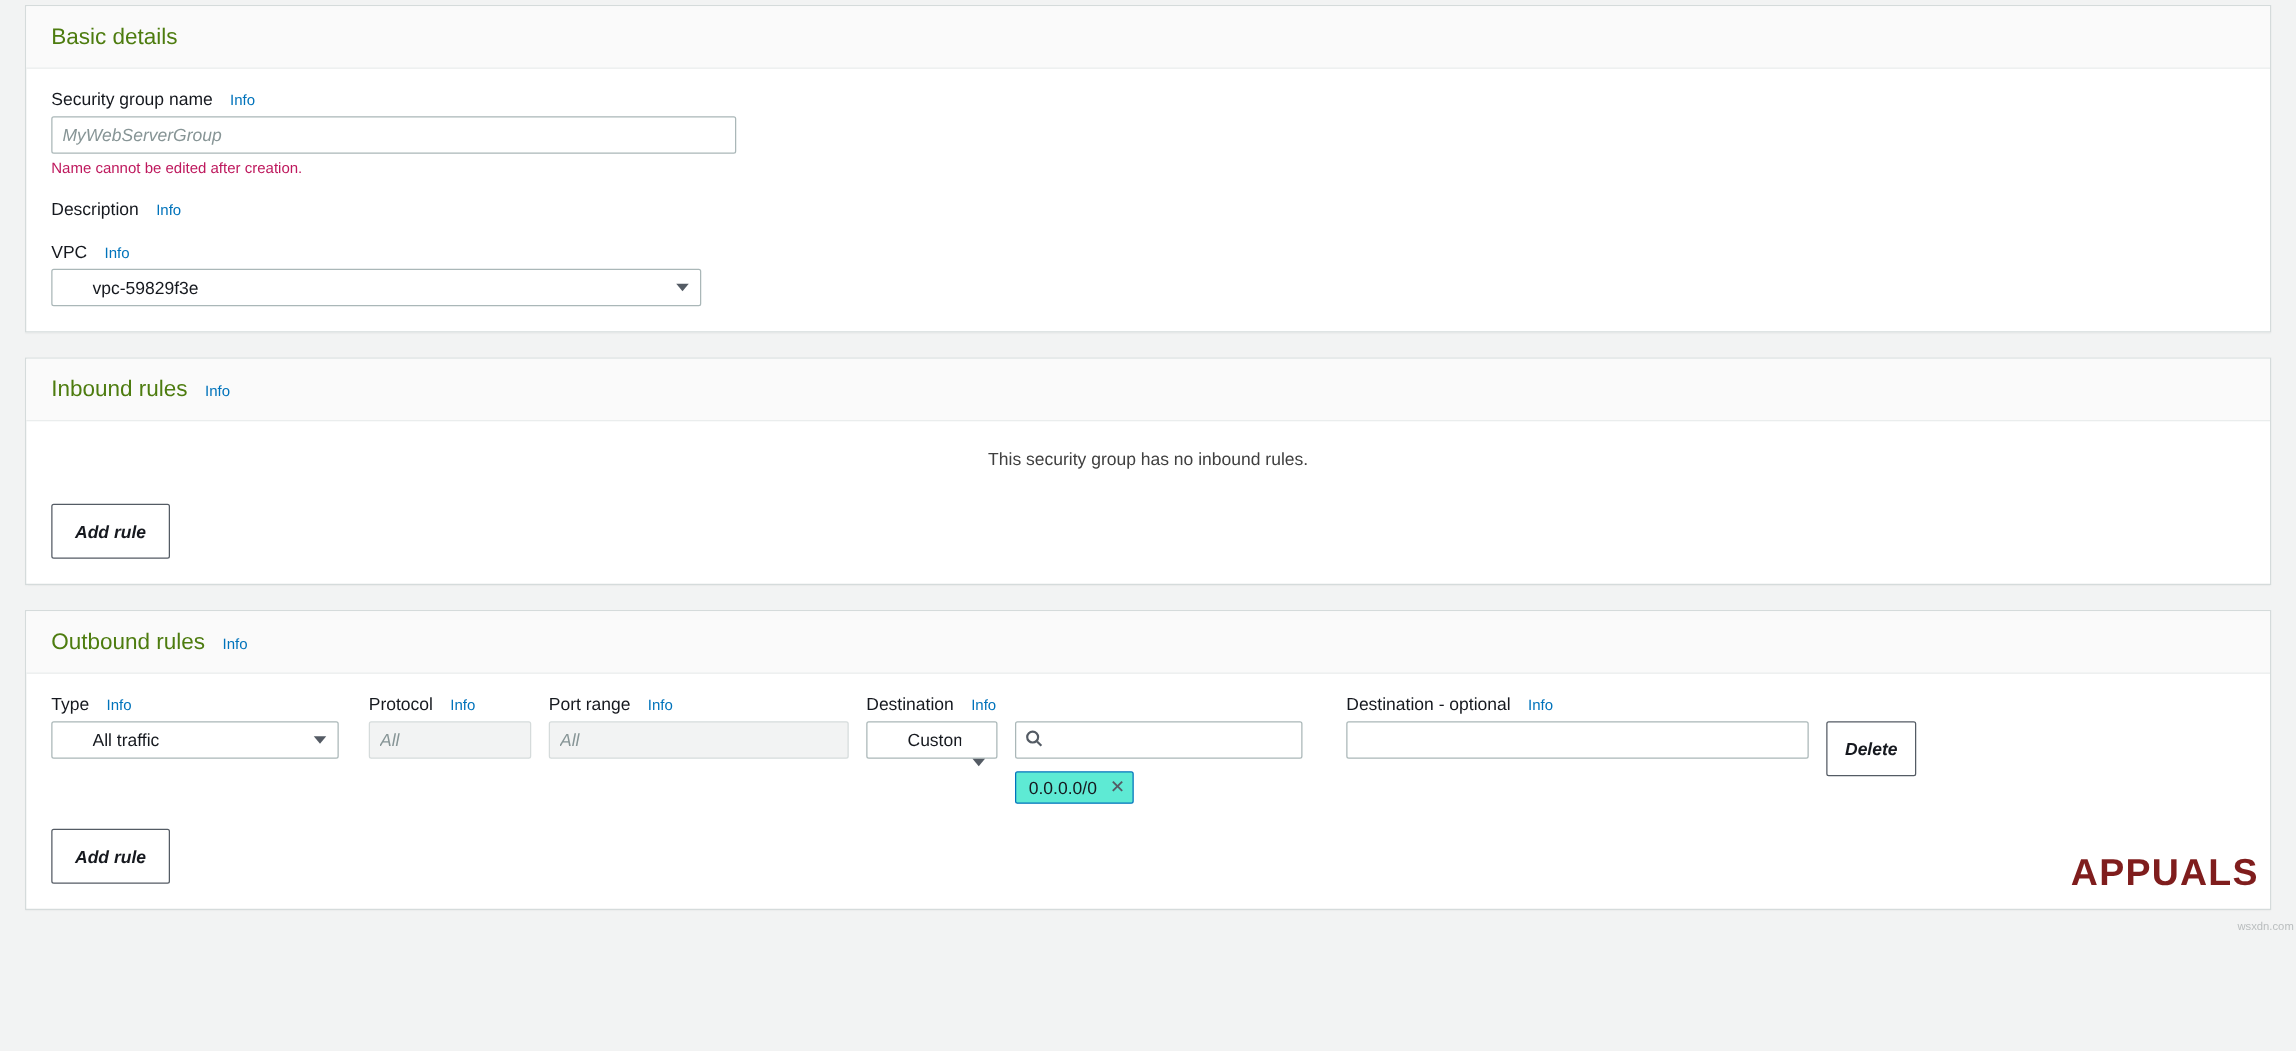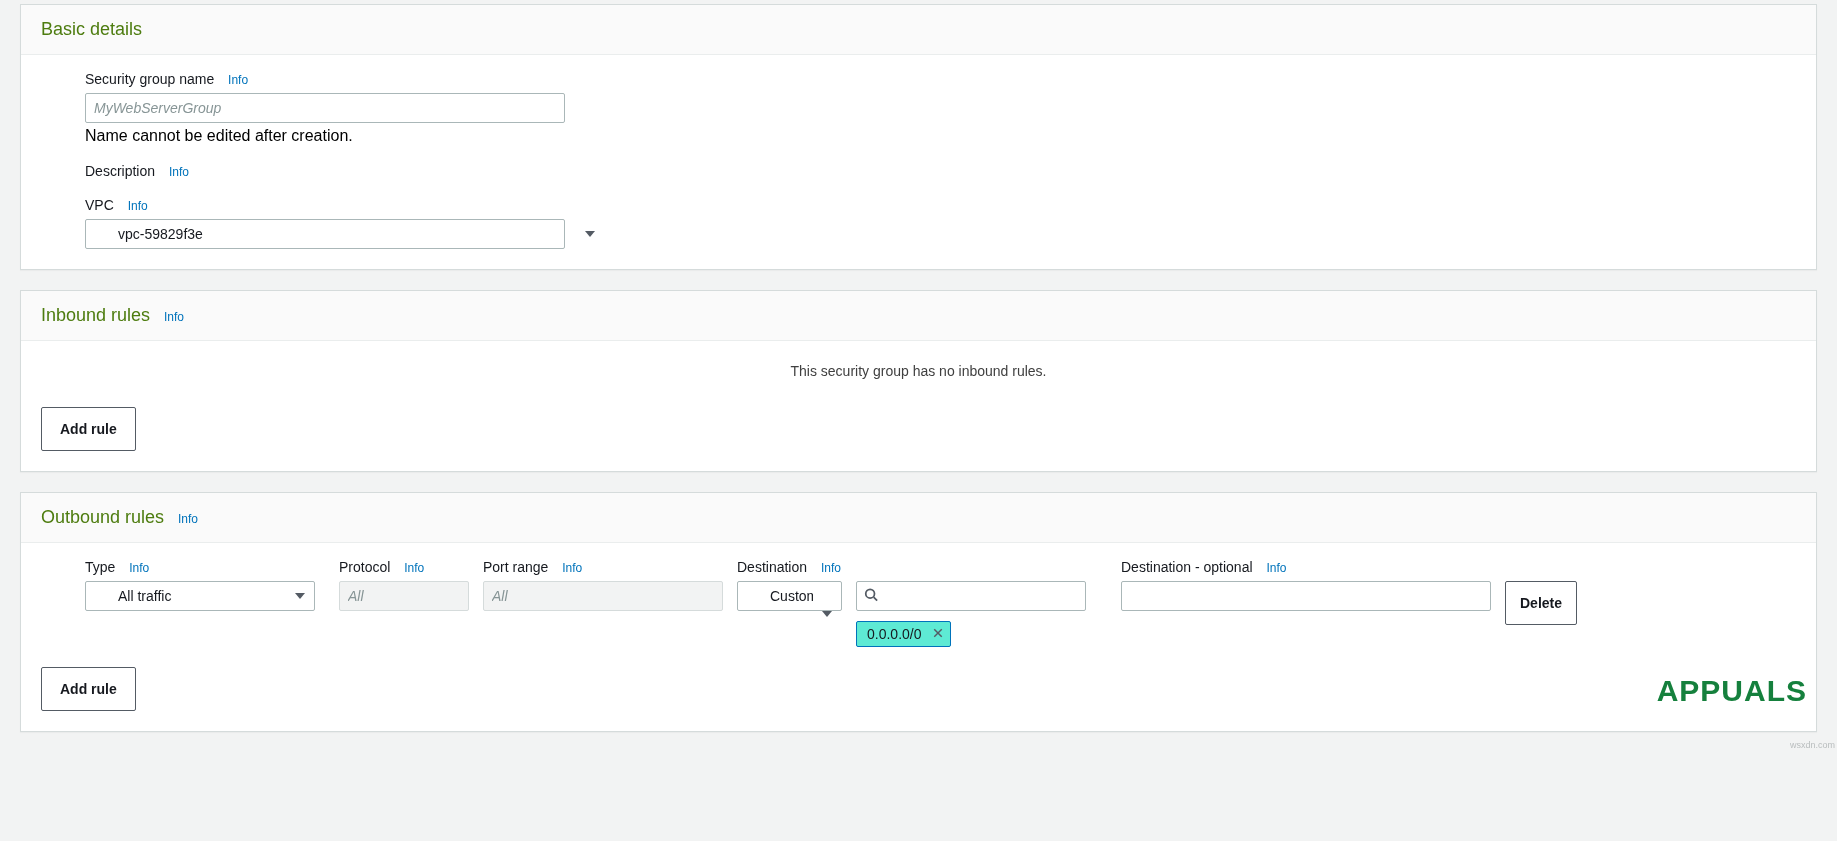--- a/index.html
+++ b/index.html
@@ -31,51 +31,51 @@
       display: inline-block;
       color: #4d7c0f;
     }
     .info-link {
       color: #0073bb;
       font-size: 12px;
       font-weight: 400;
       margin-left: 10px;
       cursor: pointer;
     }
-    .panel-body { padding: 16px 20px 20px 20px; margin-left: 44px; }
+    .panel-body { padding: 16px 20px 20px 20px; }
     .form-row { margin-bottom: 18px; }
     .form-row:last-child { margin-bottom: 0; }
     .field-label {
       font-size: 14px;
       color: #16191f;
       margin-bottom: 6px;
       display: block;
     }
     .text-input, .select-input {
-      width: 480px;
+      width: 548px;
       max-width: 100%;
       padding: 5px 8px;
       border: 1px solid #aab7b8;
       border-radius: 2px;
       font-size: 14px;
       font-family: inherit;
       color: #16191f;
       background: #fff;
       height: 30px;
     }
     .text-input::placeholder { color: #879596; font-style: italic; }
     .text-input[readonly] {
       background: #f2f3f3;
       color: #879596;
       border-color: #d5dbdb;
       font-style: italic;
     }
     .helper-text {
-      font-size: 16px;
-      color: #000000;
+      font-size: 12px;
+      color: #be185d;
       margin-top: 4px;
     }
     .select-wrap {
       position: relative;
       width: 520px;
       max-width: 100%;
     }
     .select-wrap.small { width: 230px; }
     .select-wrap.tiny { width: 105px; }
     .select-input { appearance: none; padding-right: 28px; cursor: pointer; padding-left: 32px; }
@@ -100,20 +100,21 @@
       padding: 5px 18px;
       border: 1px solid #545b64;
       background: #fff;
       color: #16191f;
       font-size: 14px;
       font-weight: 600;
       border-radius: 2px;
       cursor: pointer;
       font-family: inherit;
       height: 44px;
+      font-style: italic;
     }
     .panel-footer-actions { padding: 0 20px 20px 20px; }
     
     .rules-head, .rules-row {
       display: grid;
       grid-template-columns: 240px 130px 240px 370px 370px 90px;
       gap: 14px;
       align-items: start;
     }
     .rules-head { margin-bottom: 6px; }
@@ -156,22 +157,22 @@
       margin-left: 10px;
       cursor: pointer;
       color: #545b64;
       display: inline-flex;
       align-items: center;
     }
     .dest-stack { display: flex; flex-direction: column; align-items: flex-start; }
     .watermark {
       position: absolute;
       right: 30px;
-      bottom: 44px;
-      color: #15803d;
+      bottom: 32px;
+      color: #7f1d1d;
       font-size: 30px;
       font-weight: 700;
       letter-spacing: 1px;
       font-family: Arial, sans-serif;
       user-select: none;
       pointer-events: none;
     }
     .page-wrap { position: relative; }
     .corner-text {
       position: absolute;

